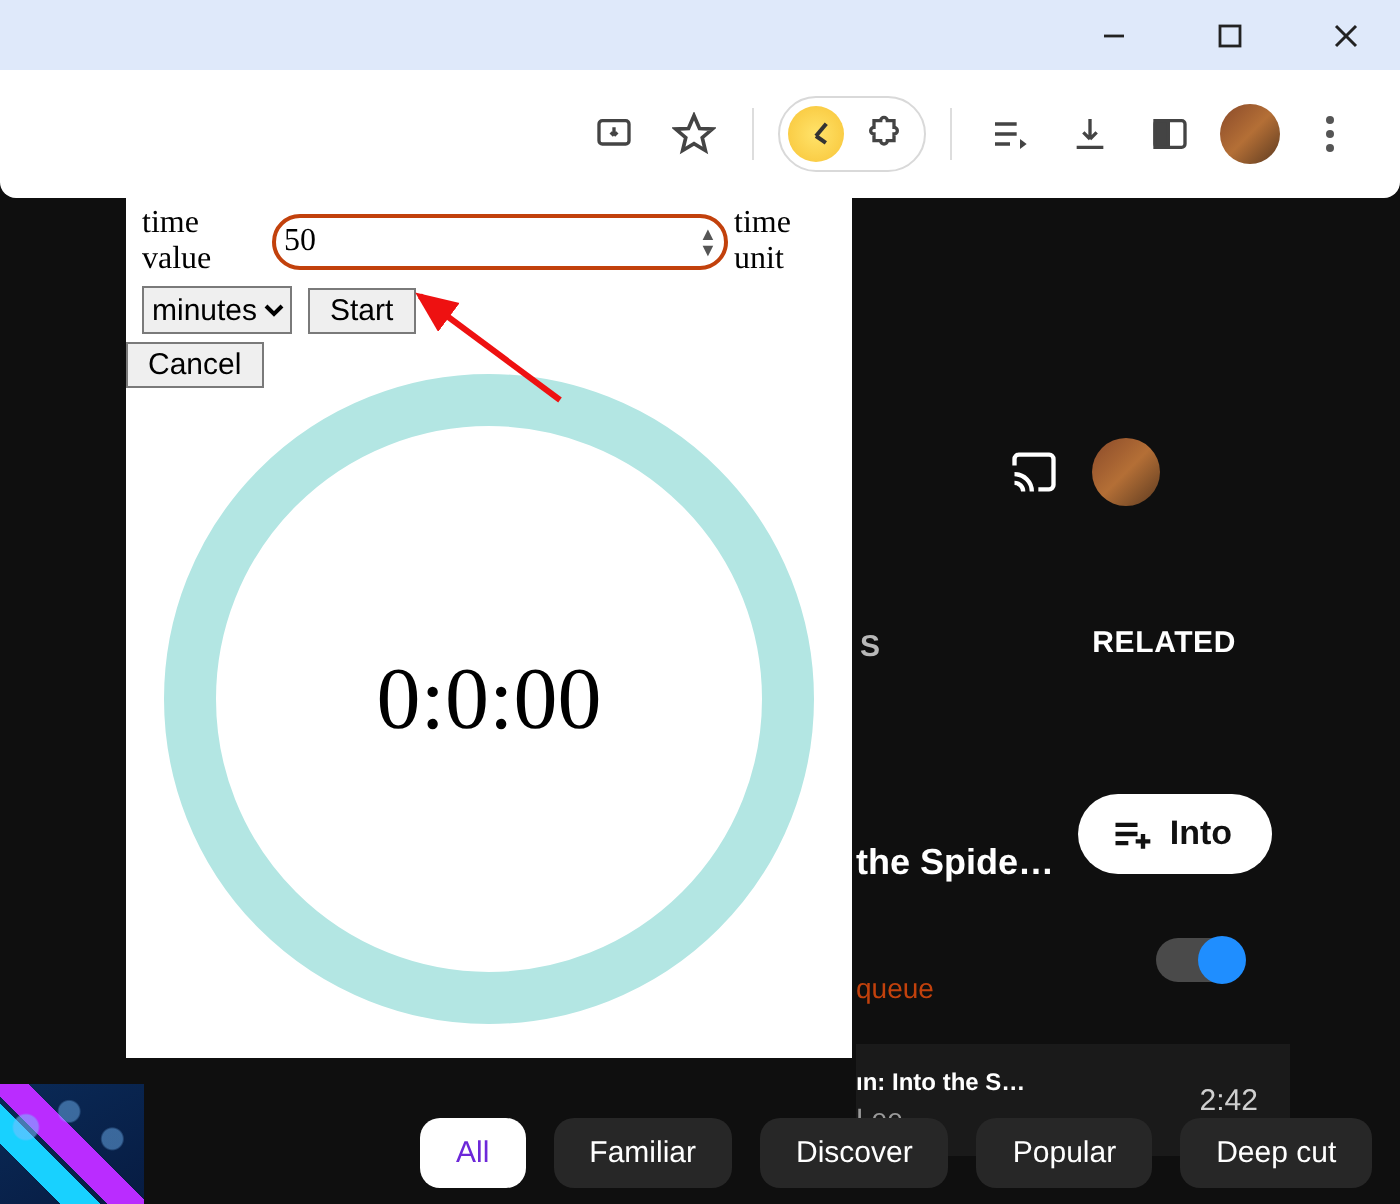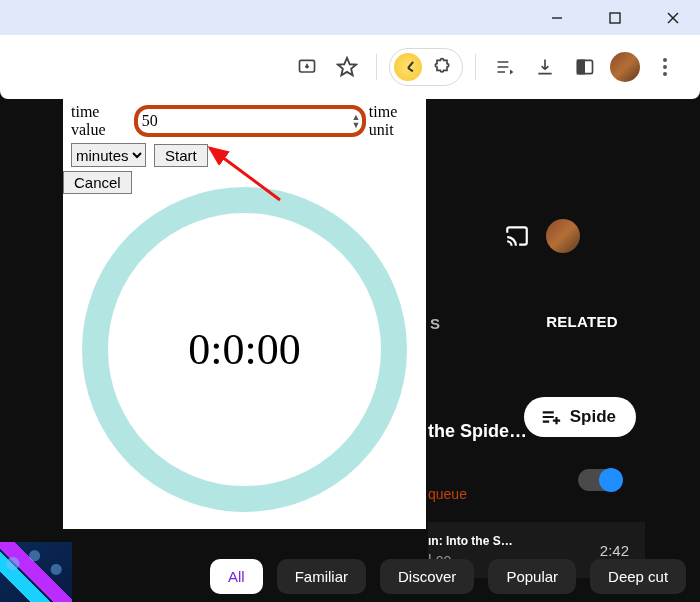--- a/index.html
+++ b/index.html
@@ -46,21 +46,21 @@
      linear-gradient(45deg,transparent 40%,#18d1ff 40% 52%,transparent 52%);}
   
   .chips{position:absolute;left:170px;bottom:0;right:0;height:52px;display:flex;align-items:center;gap:14px;padding-left:40px;}
   .chip{background:#272727;color:#fff;border-radius:10px;padding:9px 18px;font-size:15px;font-weight:500;}
   .chip.active{background:#fff;color:#6d28d9;}
 
   
   .popup{position:absolute;left:63px;top:99px;width:363px;height:430px;background:#fff;color:#000;font-size:16px;font-family:"Times New Roman",serif;}
   .popup .row{display:flex;align-items:center;gap:3px;padding:4px 6px 2px 8px;}
   .popup label{font-size:16px;}
-  .num-input{flex:1;border:4px solid #c2410c;border-radius:14px;height:22px;font-size:16px;padding:1px 20px 1px 4px;font-family:inherit;position:relative;}
+  .num-input{flex:1;border:2px solid #c2410c;border-radius:14px;height:22px;font-size:16px;padding:1px 20px 1px 4px;font-family:inherit;position:relative;}
   .num-wrap{position:relative;flex:1;display:flex;}
   .spinbtns{position:absolute;right:3px;top:2px;bottom:2px;width:14px;display:flex;flex-direction:column;justify-content:center;gap:1px;}
   .spinbtns span{height:7px;font-size:9px;line-height:7px;color:#555;text-align:center;}
   .popup select{border:1px solid #7a7a7a;background:#efefef;font-size:15px;height:24px;font-family:Arial;}
   .popup .btn{border:1px solid #7a7a7a;background:#efefef;font-size:15px;padding:2px 10px;font-family:Arial;}
   .popup .row2{display:flex;align-items:center;gap:8px;padding:2px 6px 2px 8px;}
   .popup .row3{padding:2px 6px 2px 0;}
 
   .dial-wrap{position:absolute;left:0;right:0;top:88px;bottom:0;display:flex;align-items:flex-start;justify-content:center;}
   .dial{width:325px;height:325px;border-radius:50%;background:#fff;border:26px solid #b3e6e3;display:flex;align-items:center;justify-content:center;box-sizing:border-box;}
@@ -154,21 +154,21 @@
     </div>
 
   <div class="up-related">S</div>
   <div class="related">RELATED</div>
 
   <div class="save-pill">
     <svg width="22" height="22" viewBox="0 0 24 24" fill="none" stroke="#111" stroke-width="2.4">
         <path d="M3 7h12M3 12h12M3 17h7"></path>
         <path d="M18 12v8m-4-4h8"></path>
       </svg>
-    <span>Spide</span>
+    <span>Into</span>
   </div>
   <div class="spide-text">the Spide…</div>
 
   <div class="toggle">
       <div class="knob"></div>
     </div>
   <div class="queue-text">queue</div>
 
   <div class="track-row">
     <div class="meta">

